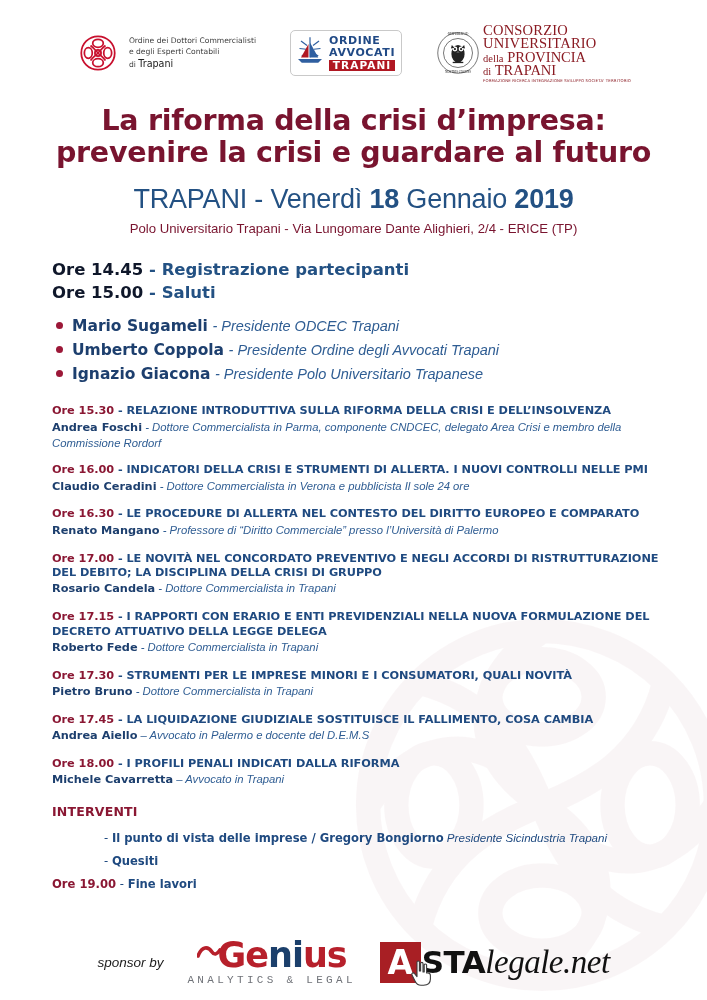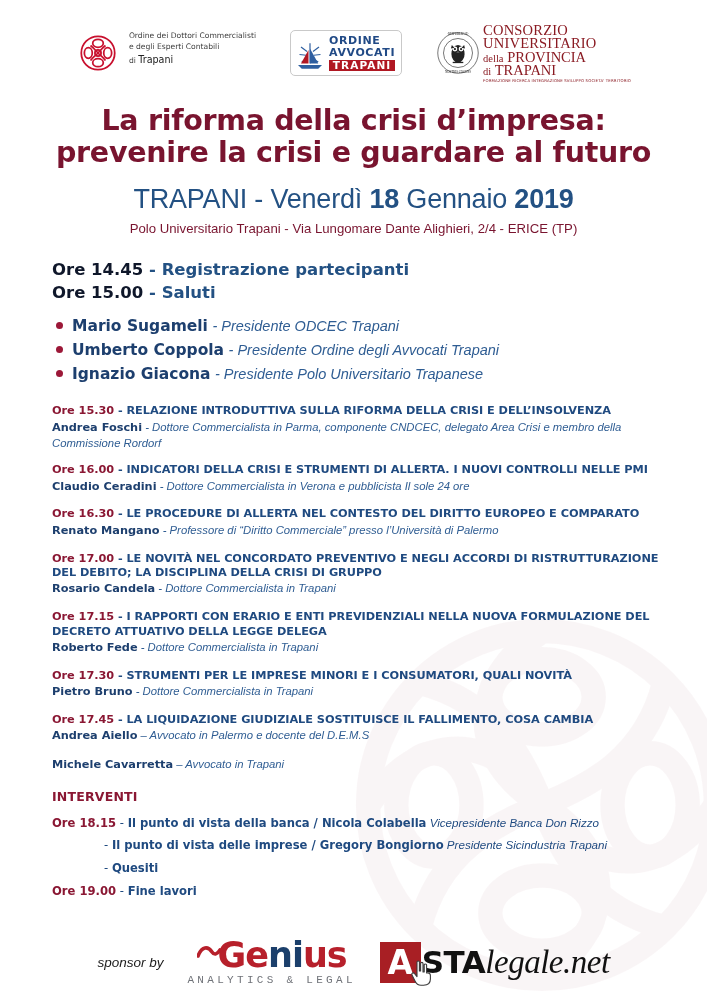--- a/index.html
+++ b/index.html
@@ -29,34 +29,34 @@
   .content { position: relative; z-index: 2; }
 
   
   .logos {
     display: flex;
     align-items: center;
     justify-content: center;
     gap: 34px;
     padding: 24px 0 6px 0;
   }
-  .logo-odcec { display: flex; gap: 9px; }
+  .logo-odcec { display: flex; align-items: center; gap: 9px; }
   .odcec-mark { width: 44px; height: 44px; flex: none; }
   .odcec-text {
     font-size: 7.6px; line-height: 1.42; color: #3d3d3d;
     font-family: "DejaVu Sans", sans-serif;
   }
   .odcec-text .big { font-size: 9.6px; color: #222; }
 
   .logo-avvocati {
     border: 1px solid #c9c9c9;
     border-radius: 5px;
     background: #fff;
     padding: 4px 6px 4px 4px;
-    display: flex; align-items: flex-end; gap: 4px;
+    display: flex; align-items: flex-start; gap: 4px;
   }
   .boat { width: 30px; height: 30px; flex: none; }
   .avv-words { line-height: 1; }
   .avv-words .l1, .avv-words .l2 {
     font-family: "DejaVu Sans", sans-serif;
     font-weight: bold; color: #214a86;
     font-size: 11px; letter-spacing: 0.6px;
     display: block;
   }
   .avv-words .l2 { margin-top: 1px; }
@@ -387,28 +387,28 @@
           <div class="head"><span class="t">Ore 17.30</span><span> - </span><span>STRUMENTI PER LE IMPRESE MINORI E I CONSUMATORI, QUALI NOVITÀ</span></div>
           <div class="spk"><span class="nm">Pietro Bruno</span><span class="rl"> - Dottore Commercialista in Trapani</span></div>
         </div>
 
         <div class="session">
           <div class="head"><span class="t">Ore 17.45</span><span> - </span><span>LA LIQUIDAZIONE GIUDIZIALE SOSTITUISCE IL FALLIMENTO, COSA CAMBIA</span></div>
           <div class="spk"><span class="nm">Andrea Aiello</span><span class="rl"> – Avvocato in Palermo e docente del D.E.M.S</span></div>
         </div>
 
         <div class="session">
+          <div class="head"><span class="t">Ore 18.00</span><span> - </span><span>I PROFILI PENALI INDICATI DALLA RIFORMA</span></div>
           <div class="spk"><span class="nm">Michele Cavarretta</span><span class="rl"> – Avvocato in Trapani</span></div>
         </div>
 
       </div>
 
       <div class="interventi-hd">INTERVENTI</div>
 
-      <div class="iv-row"><span class="t">Ore 18.15</span><span> - </span><span class="b">Il punto di vista della banca / Nicola Colabella</span><span class="it"> Vicepresidente Banca Don Rizzo</span></div>
 
       <div class="iv-row iv-indent"><span>- </span><span class="b">Il punto di vista delle imprese / Gregory Bongiorno</span><span class="it"> Presidente Sicindustria Trapani</span></div>
 
       <div class="iv-row iv-indent"><span>- </span><span class="b">Quesiti</span></div>
 
       <div class="iv-row"><span class="t">Ore 19.00</span><span> - </span><span class="b">Fine lavori</span></div>
 
     </div>
   </div>
 

